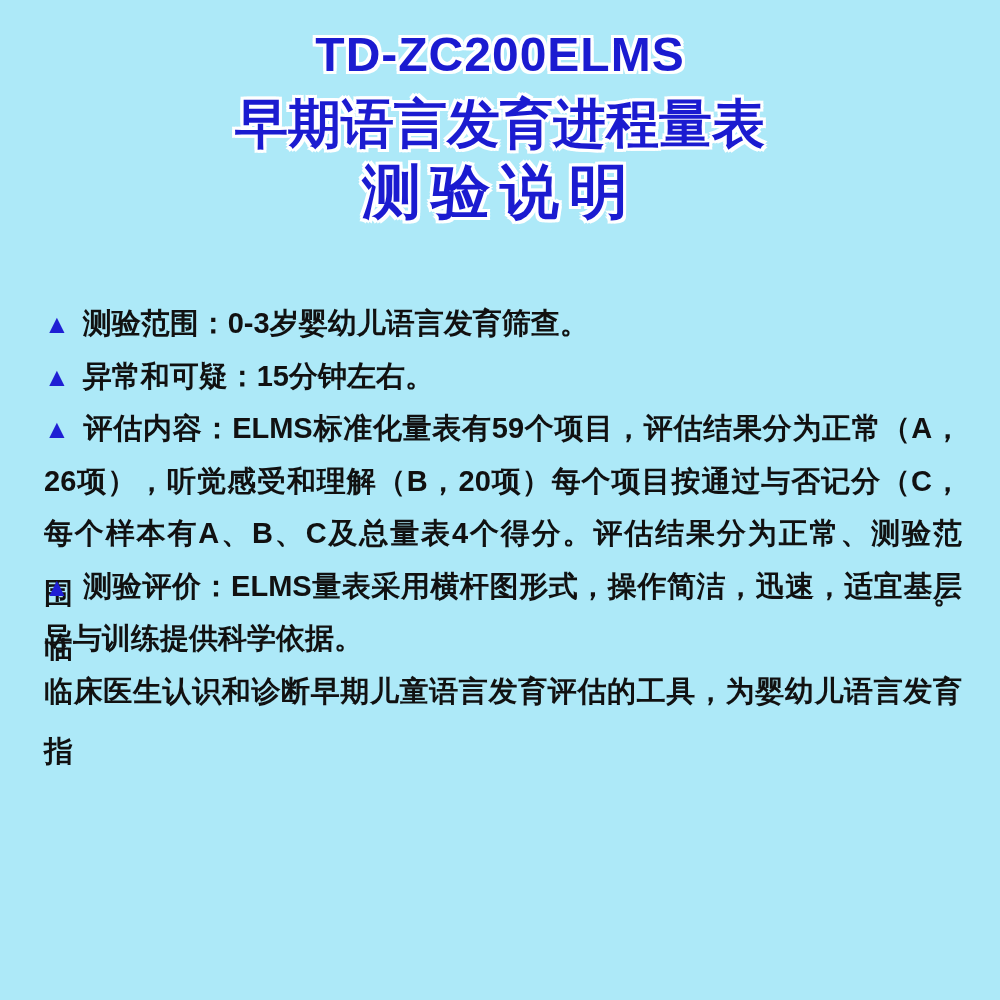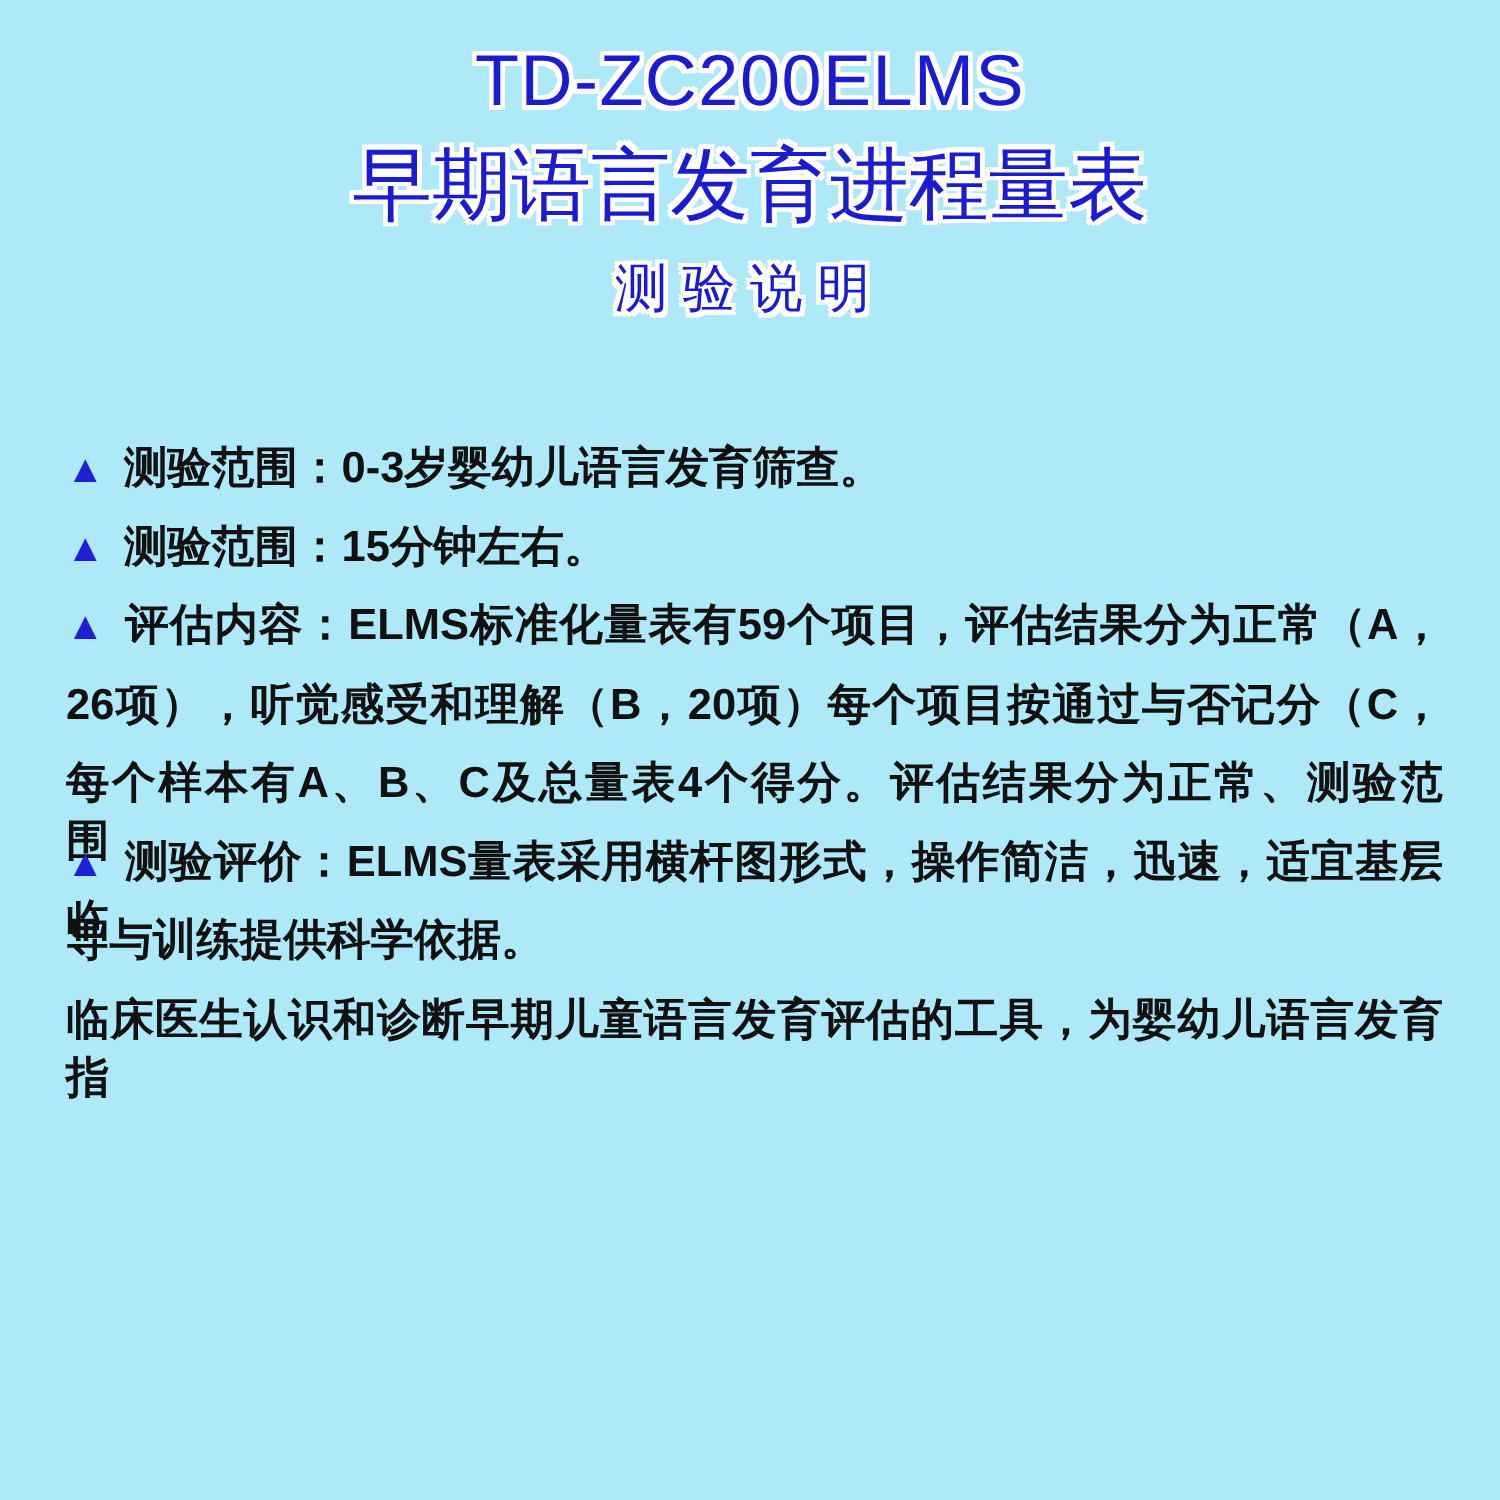--- a/index.html
+++ b/index.html
@@ -17,45 +17,45 @@
   }
   .page { width: 1000px; height: 1000px; position: relative; }
 
   
   .title-block {
     padding-top: 20px;
     text-align: center;
   }
   .title-line {
     color: var(--title-color);
-    font-weight: normal;
+    font-weight: bold;
     line-height: 69px;
     text-shadow:
       -3px -3px 0 #ffffff,  3px -3px 0 #ffffff,
       -3px  3px 0 #ffffff,  3px  3px 0 #ffffff,
        0   -3px 0 #ffffff,  0    3px 0 #ffffff,
       -3px  0   0 #ffffff,  3px  0   0 #ffffff,
       -2px -2px 0 #ffffff,  2px -2px 0 #ffffff,
       -2px  2px 0 #ffffff,  2px  2px 0 #ffffff;
   }
   .title-en   { font-size: 48px; letter-spacing: 1px; }
   .title-cjk  { font-size: 53px; }
-  .title-sub  { font-size: 35px; letter-spacing: 10px; }
+  .title-sub  { font-size: 59px; letter-spacing: 10px; }
 
   
   .body-block {
     margin-top: 66px;
     padding: 0 38px 0 44px;
     color: var(--text-color);
     font-size: 29px;
     font-weight: bold;
   }
   .line {
     height: 52.5px;
-    line-height: 39px;
+    line-height: 60px;
     text-align: left;
     white-space: nowrap;
   }
   .line.fill {
     white-space: normal;
     text-align: justify;
     text-align-last: justify;
   }
   .bullet {
     color: var(--bullet-color);
@@ -74,21 +74,21 @@
     <div class="title-line title-sub">测验说明</div>
   </header>
 
   <main class="body-block">
 
     <div class="line">
       <span class="bullet">▲</span><span>测验范围：0-3岁婴幼儿语言发育筛查。</span>
     </div>
 
     <div class="line">
-      <span class="bullet">▲</span><span>测验范围：15分钟左右。</span>
+      <span class="bullet">▲</span><span>异常和可疑：15分钟左右。</span>
     </div>
 
     <div class="line fill">
       <span class="bullet">▲</span><span>评估内容：ELMS标准化量表有59个项目，评估结果分为正常（A，</span>
     </div>
 
     <div class="line fill">
       <span>26项），听觉感受和理解（B，20项）每个项目按通过与否记分（C，</span>
     </div>
 

